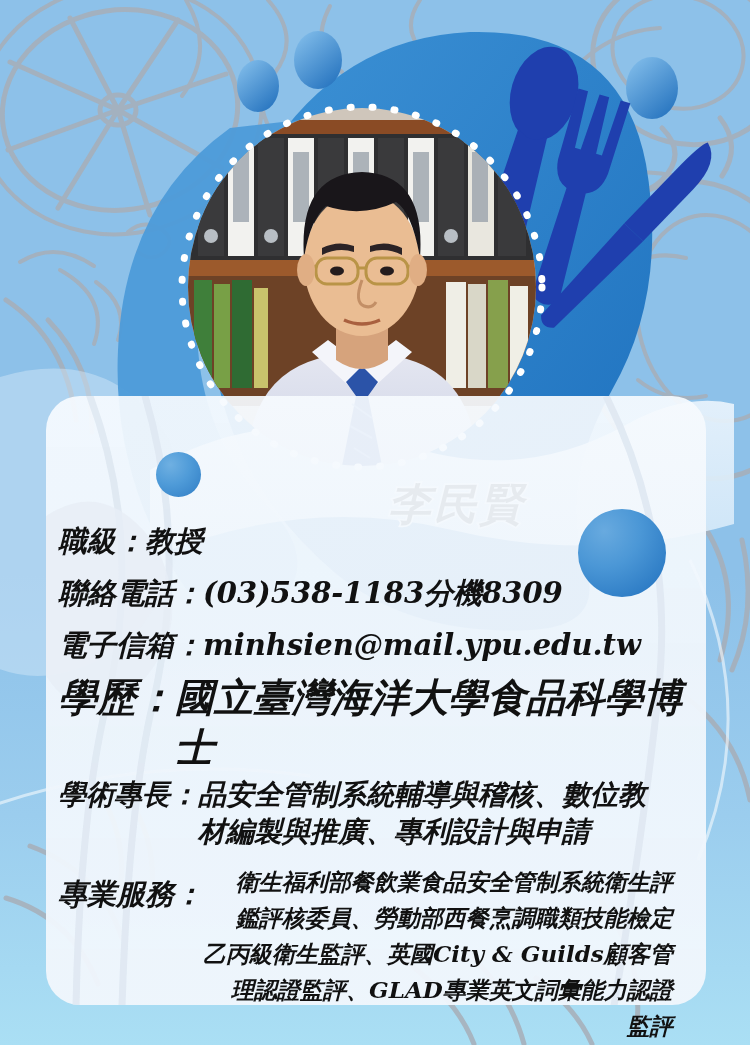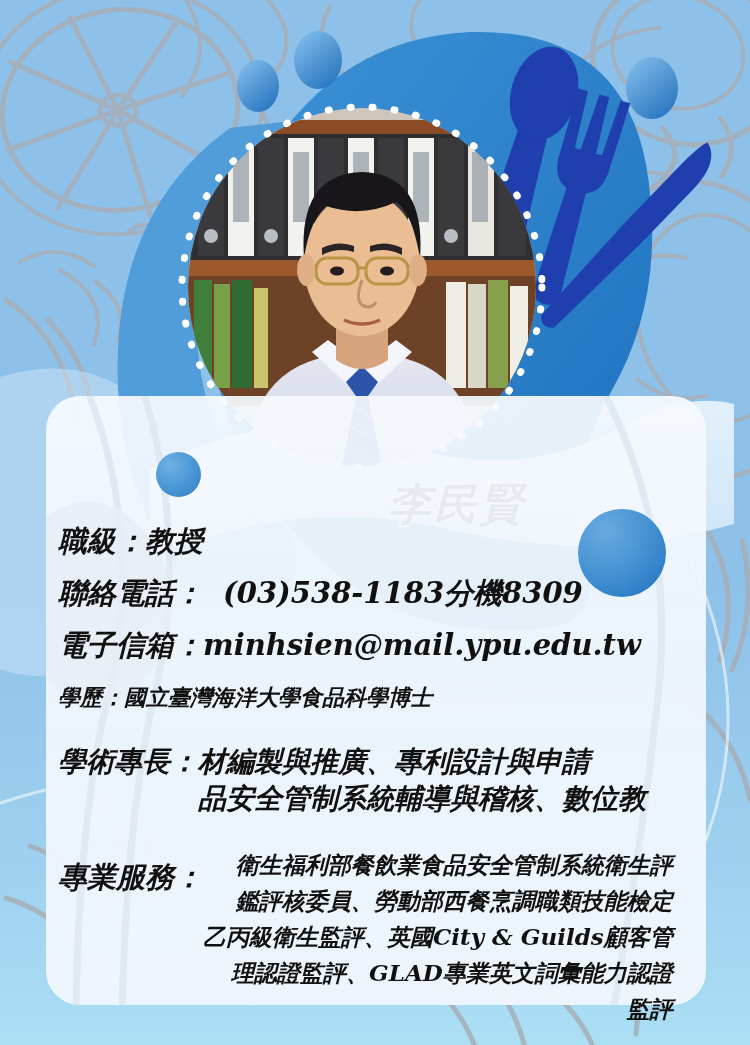--- a/index.html
+++ b/index.html
@@ -109,24 +109,24 @@
     width: 640px;
   }
   .row {
     display: flex;
     align-items: flex-start;
     color: #111111;
     font-family: "DejaVu Serif", "Liberation Serif", serif;
     font-weight: 700;
   }
   .row.r1 { font-size: 29px; line-height: 50px; margin-bottom: 2px; }
-  .row.r2 { font-size: 29px; line-height: 50px; margin-bottom: 2px; gap: 20px; }
+  .row.r2 { font-size: 29px; line-height: 50px; margin-bottom: 2px; }
   .row.r3 { font-size: 29px; line-height: 50px; margin-bottom: 2px; text-align: center; }
-  .row.r4 { font-size: 22px; line-height: 50px; margin-bottom: 21px; }
-  .row.r5 { font-size: 28px; line-height: 37px; margin-bottom: 26px; }
+  .row.r4 { font-size: 39px; line-height: 50px; margin-bottom: 4px; }
+  .row.r5 { font-size: 28px; line-height: 37px; margin-bottom: 10px; }
   .row.r6 { font-size: 29px; line-height: 36px; }
 
   .lbl { white-space: nowrap; }
   .val { }
   .row.r5 .val { font-size: 28px; }
   .row.r6 .lbl { font-size: 29px; line-height: 36px; margin-top: 16px; }
   .row.r6 .val { font-size: 23px; line-height: 36px; position: relative; top: 4px; text-align: right; }
   .val div { white-space: nowrap; }
 </style>
 </head>
@@ -372,22 +372,22 @@
     </div>
 
     <div class="row r4">
       <span class="lbl">學歷：</span>
       <span class="val">國立臺灣海洋大學食品科學博士</span>
     </div>
 
     <div class="row r5">
       <span class="lbl">學術專長：</span>
       <span class="val">
+        <div>品安全管制系統輔導與稽核、數位教</div>
         <div>材編製與推廣、專利設計與申請</div>
-        <div>品安全管制系統輔導與稽核、數位教</div>
       </span>
     </div>
 
     <div class="row r6">
       <span class="lbl">專業服務：</span>
       <span class="val">
         <div>衛生福利部餐飲業食品安全管制系統衛生評</div>
         <div>鑑評核委員、勞動部西餐烹調職類技能檢定</div>
         <div>乙丙級衛生監評、英國City &amp; Guilds顧客管</div>
         <div>理認證監評、GLAD專業英文詞彙能力認證</div>

